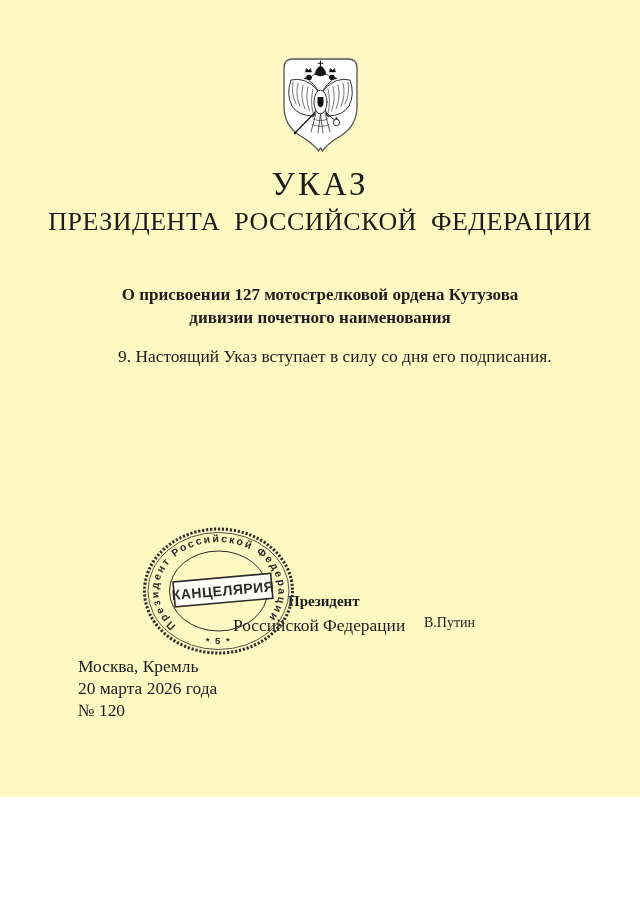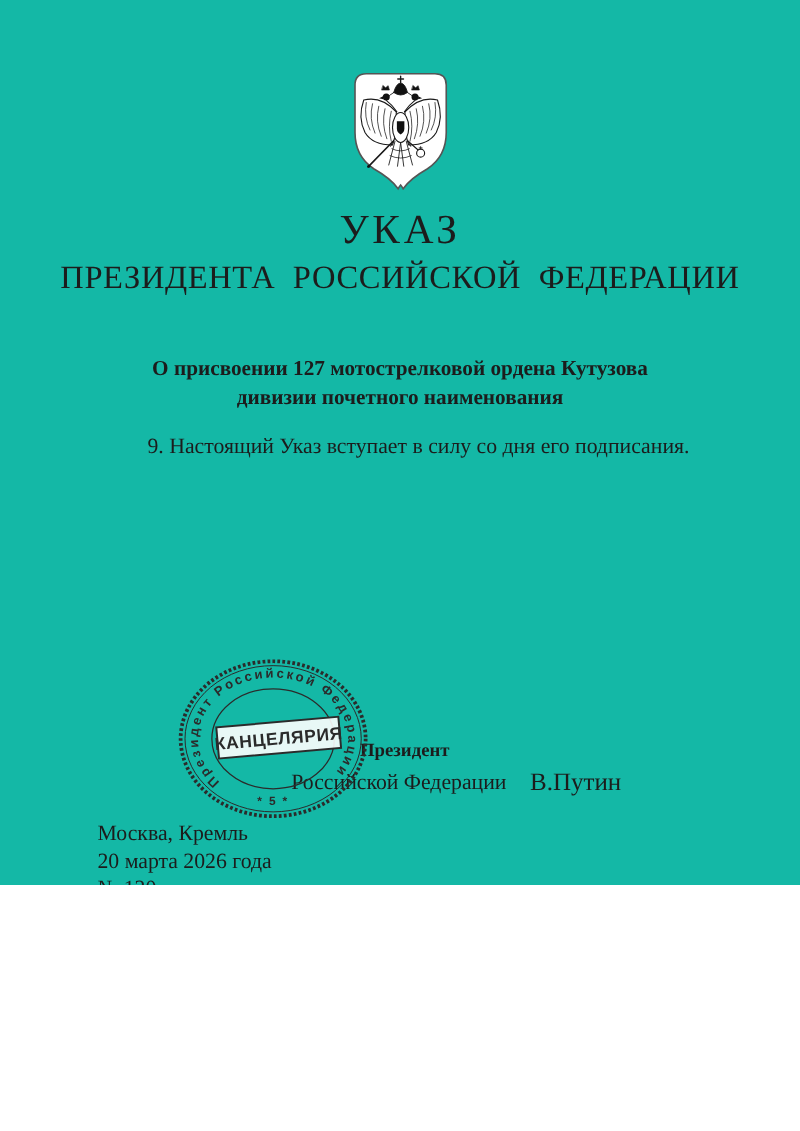--- a/index.html
+++ b/index.html
@@ -1,17 +1,17 @@
 <!DOCTYPE html>
 <html><head>
 <meta charset="utf-8">
 <style>
   html,body { margin:0; padding:0; background:#ffffff; }
   .page {
-    position:relative; width:640px; height:708px; background:#14b8a6;
+    position:relative; width:640px; height:797px; background:#fef9c3;
     font-family:"Liberation Serif", serif; color:#1c1c1c; overflow:hidden;
   }
   .coa { position:absolute; left:281px; top:56px; width:79px; height:99px; }
 
   .decree-title {
     position:absolute; top:166px; left:0; right:0; margin:0;
     text-align:center; font-size:33px; font-weight:400; letter-spacing:3px;
   }
   .decree-issuer {
     position:absolute; top:207px; left:0; right:0; margin:0;
@@ -24,21 +24,21 @@
   }
   .body-text {
     position:absolute; top:345px; left:78px; width:486px;
     font-size:17.4px; line-height:22.4px; text-align:justify;
   }
   .body-text p { margin:0; text-indent:40px; }
   .spaced { letter-spacing:0.32em; }
 
   .sig-line1 { position:absolute; left:288px; top:593px; font-size:15px;font-weight:bold; }
   .sig-line2 { position:absolute; left:233px; top:615px; font-size:17.4px; }
-  .sig-name  { position:absolute; left:424px; top:615px; font-size:20px; }
+  .sig-name  { position:absolute; left:424px; top:615px; font-size:14px; }
 
   .stamp { position:absolute; left:141px; top:527px; width:155px; height:132px; }
 
   .footer { position:absolute; left:78px; top:655px; font-size:17.4px; line-height:22px; }
   .footer div { margin:0; }
 
   .print-mark { position:absolute; left:277px; top:814px; width:24px; height:12px; }
   .bars { position:absolute; left:272px; top:827px; width:80px; height:26px; }
   .barcode-number {
     position:absolute; left:269px; top:853px; font-size:10.5px;

